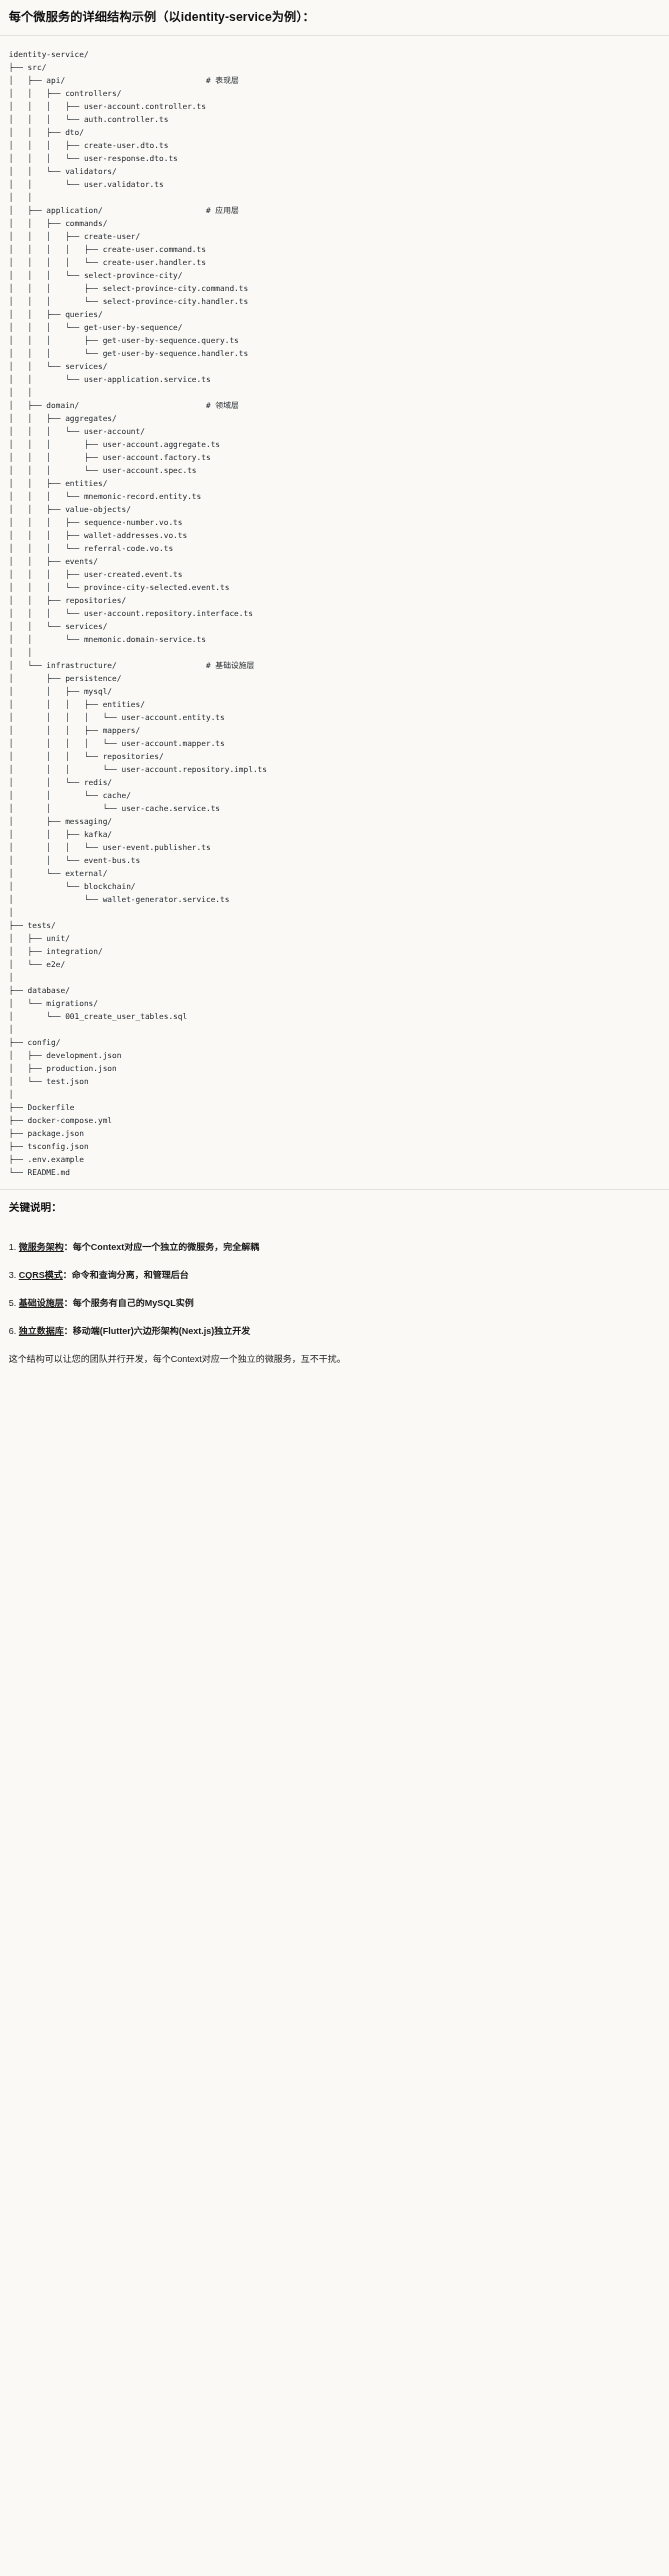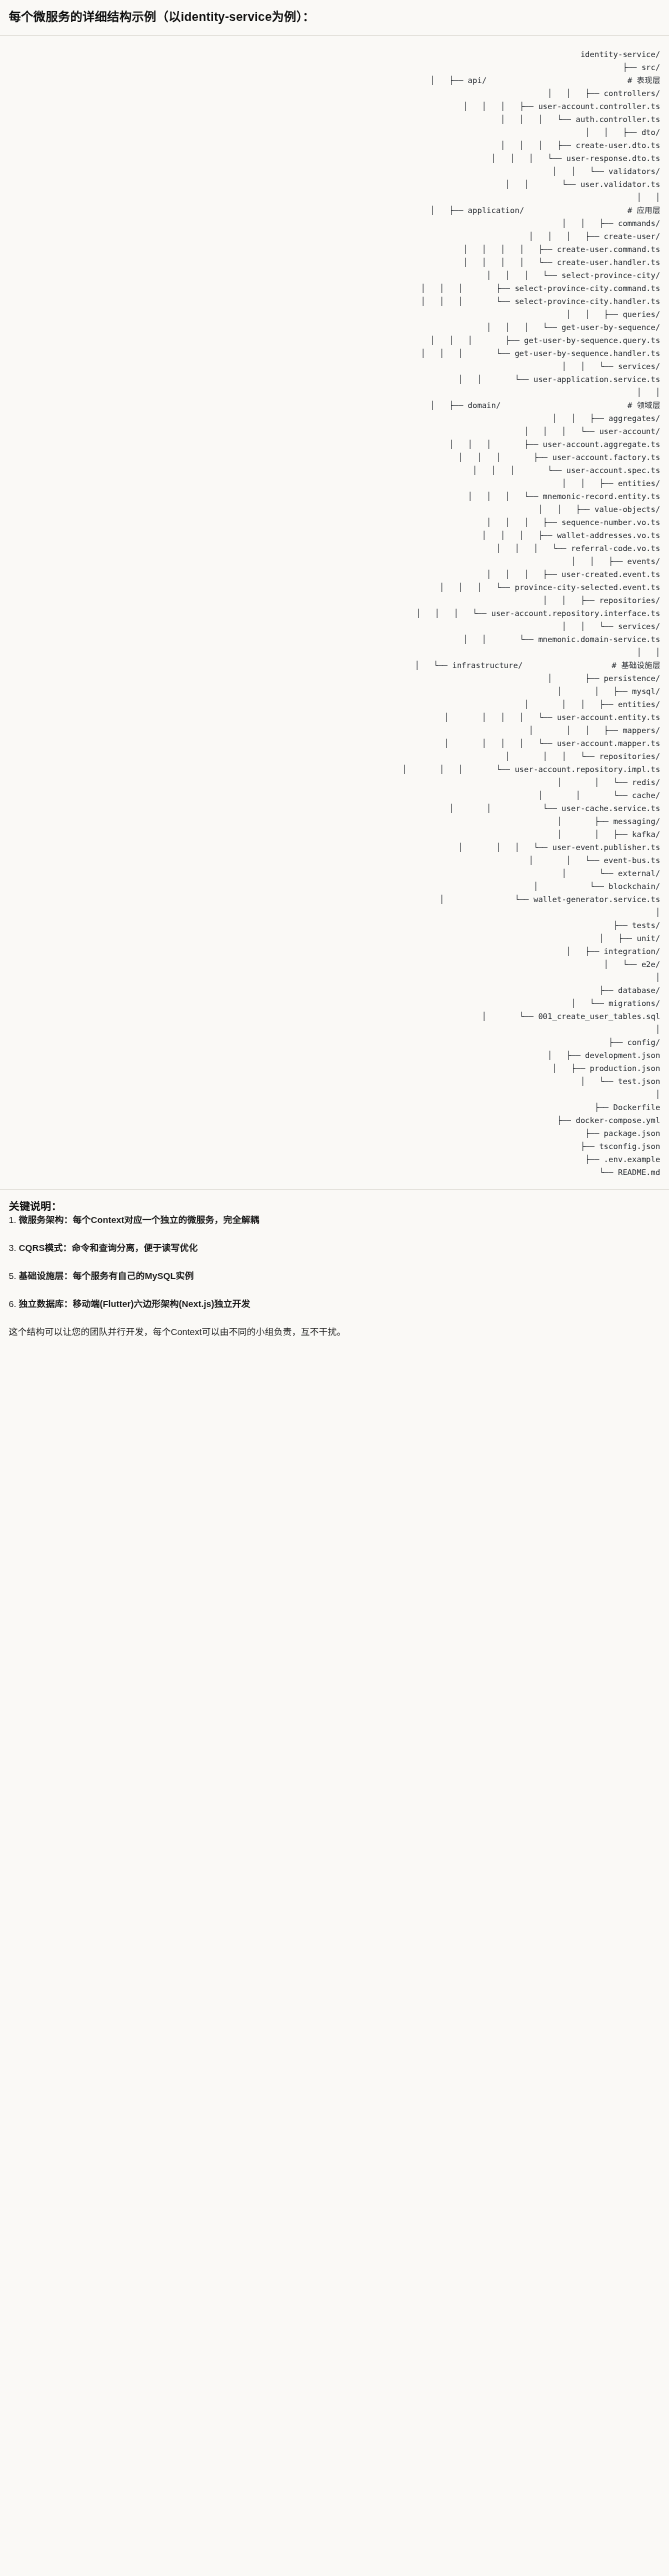--- a/index.html
+++ b/index.html
@@ -43,52 +43,51 @@
   }
   pre.tree {
     margin: 0;
     font-family: "DejaVu Sans Mono", "Liberation Mono", monospace;
     font-size: 7.8px;
     line-height: 13px;
     color: #24292f;
     white-space: pre;
     tab-size: 4;
     letter-spacing: 0px;
-    text-align: right;
   }
 
   
   .notes-block {
     padding: 10px 8.8px 6.3px 8.8px;
     background: #faf9f6;
   }
   .notes-title {
-    margin: 0 0 0 0;
+    margin: 0 0 27px 0;
     font-size: 10.6px;
     font-weight: bold;
     color: #111111;
     line-height: 1.4;
-    font-family: Liberation Mono, monospace;
   }
   ol.notes-list {
     margin: 0;
     padding: 0;
     list-style: none;
   }
   ol.notes-list li {
     font-size: 9px;
     line-height: 1.55;
     margin-bottom: 13.8px;
     color: #1b1b1b;
   }
   .note-num {
     font-weight: normal;
   }
   .note-term {
     font-weight: bold;
+    text-decoration: underline;
   }
   .note-text {
     font-weight: bold;
   }
   .closing {
     margin: 11.3px 0 0 0;
     font-size: 9px;
     line-height: 1.6;
     color: #1b1b1b;
   }
@@ -189,21 +188,21 @@
 ├── package.json
 ├── tsconfig.json
 ├── .env.example
 └── README.md</pre>
   </div>
 
   <div class="notes-block">
     <h2 class="notes-title">关键说明：</h2>
     <ol class="notes-list" id="notes-list">
         <li><span class="note-num">1. </span><span class="note-term">微服务架构</span><span class="note-text">：每个Context对应一个独立的微服务，完全解耦</span></li>
-        <li><span class="note-num">3. </span><span class="note-term">CQRS模式</span><span class="note-text">：命令和查询分离，便于读写优化</span></li>
+        <li><span class="note-num">3. </span><span class="note-term">CQRS模式</span><span class="note-text">：命令和查询分离，和管理后台</span></li>
         <li><span class="note-num">5. </span><span class="note-term">基础设施层</span><span class="note-text">：每个服务有自己的MySQL实例</span></li>
         <li><span class="note-num">6. </span><span class="note-term">独立数据库</span><span class="note-text">：移动端(Flutter)六边形架构(Next.js)独立开发</span></li>
       </ol>
-    <p class="closing">这个结构可以让您的团队并行开发，每个Context可以由不同的小组负责，互不干扰。</p>
+    <p class="closing">这个结构可以让您的团队并行开发，每个Context对应一个独立的微服务，互不干扰。</p>
   </div>
 
 </div>
 
 
 </body></html>

